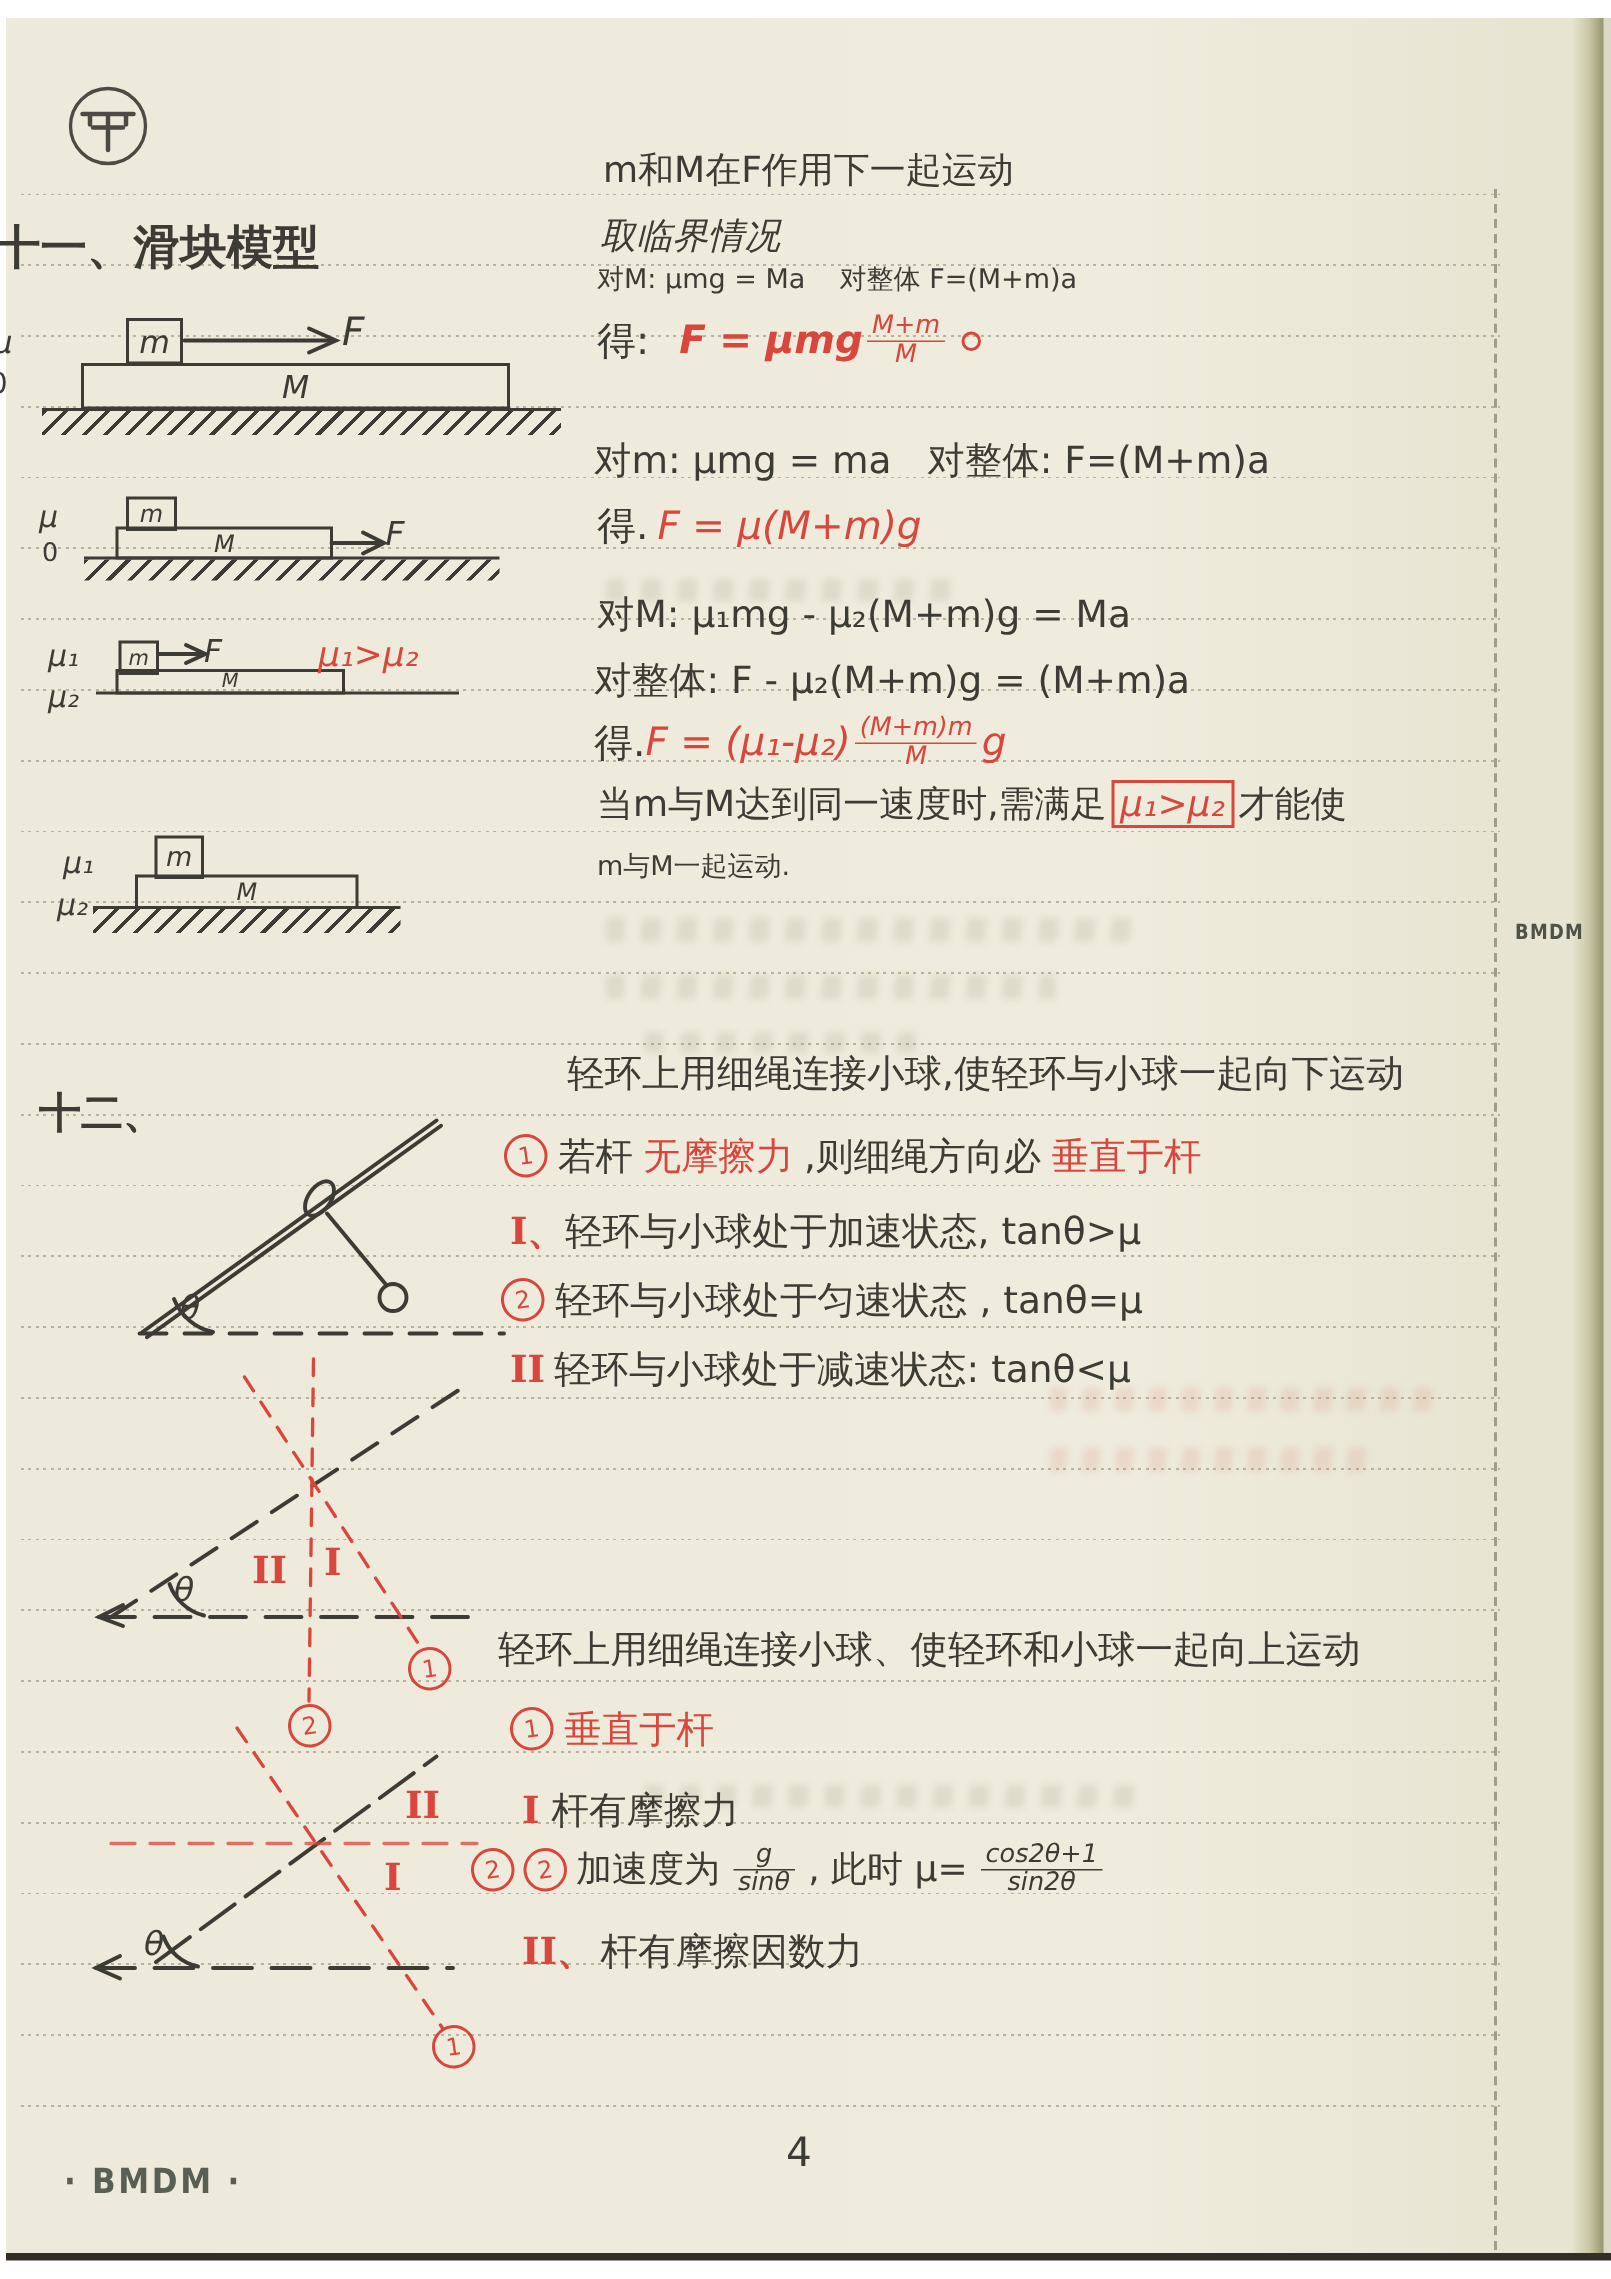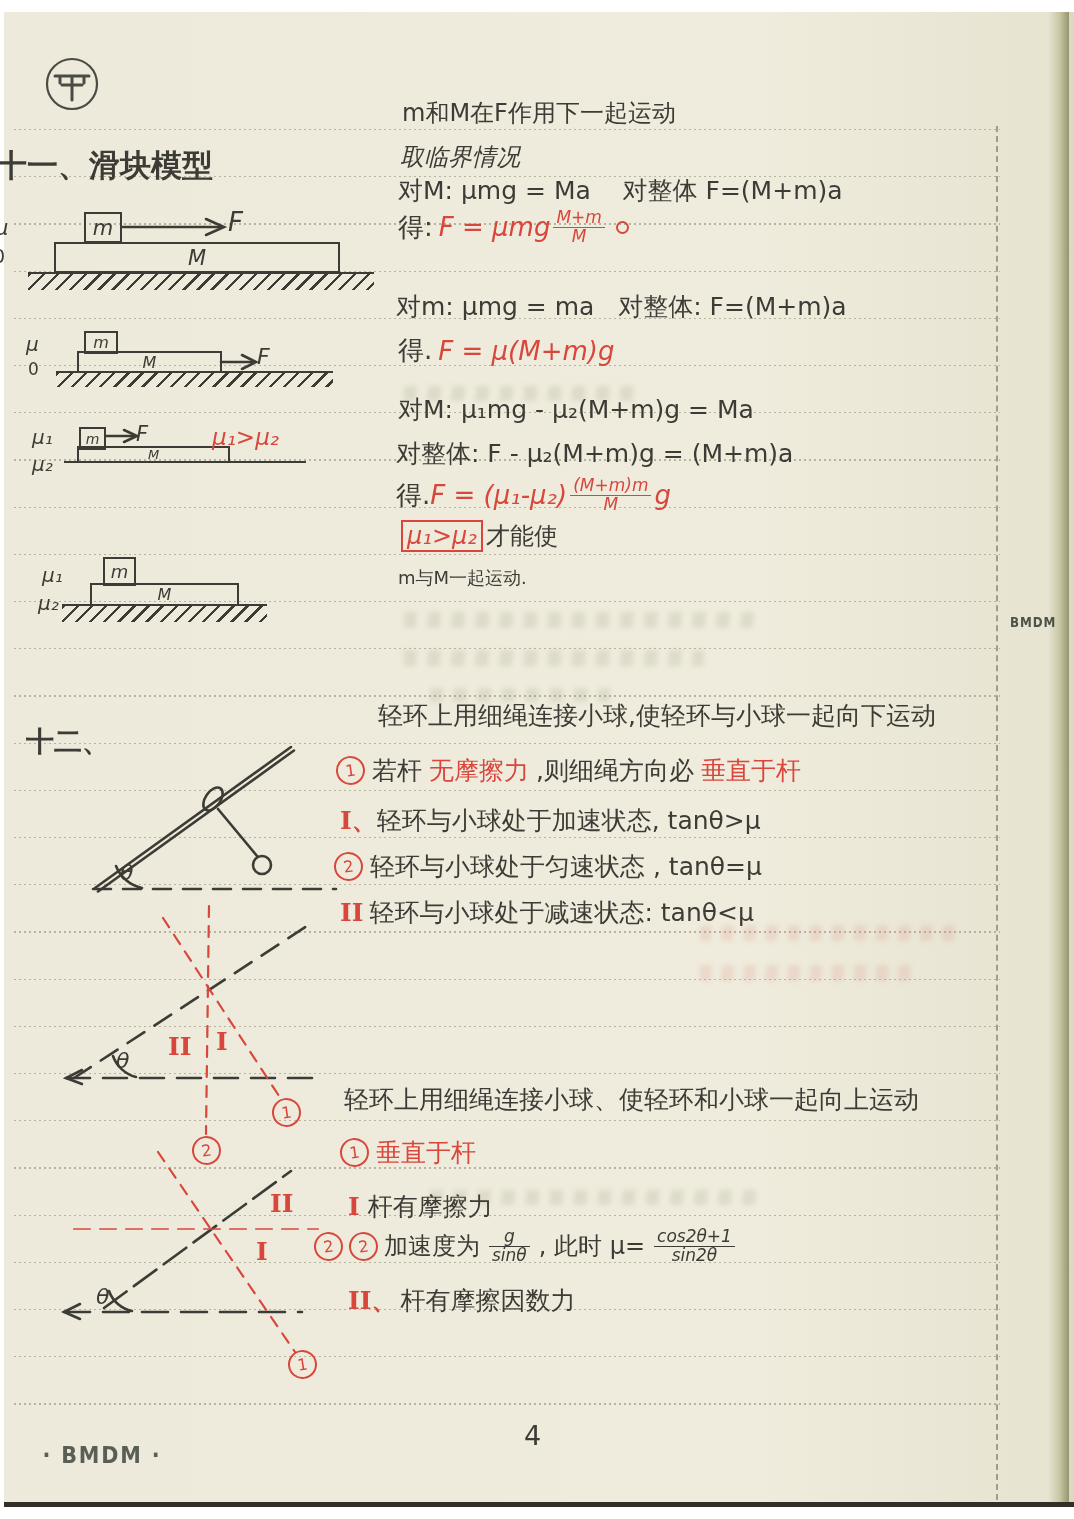--- a/index.html
+++ b/index.html
@@ -77,24 +77,24 @@
     <span>m</span>
   </div>
 <div class="box" style="left:54px;top:242px;width:286px;height:31px;font-size:21px;">
     <span>M</span>
   </div>
 <span class="txt math" style="left:228px;top:208px;font-size:26px;">F</span>
 <div class="hatch" style="left:28px;top:272px;width:346px;height:16px;"></div>
 
 <span class="txt" style="left:402px;top:100px;font-size:24px;">m和M在F作用下一起运动</span>
 <span class="txt" style="left:400px;top:144px;font-size:24px;font-style:italic;">取临界情况</span>
-<span class="txt" style="left:398px;top:177px;font-size:25px;">对M: μmg = Ma    对整体 F=(M+m)a</span>
+<span class="txt" style="left:398px;top:177px;font-size:18px;">对M: μmg = Ma    对整体 F=(M+m)a</span>
 <div class="row" style="left:398px;top:209px;font-size:26px;">
   <span>得:</span>
-  <span class="red math" style="margin-left:6px;">F = μmg</span>
+  <span class="red math" style="margin-left:20px;font-weight:bold;">F = μmg</span>
   <span class="frac red"><span class="fnum">M+m</span><span class="fden">M</span></span>
   <span class="ring-dot"></span>
 </div>
 
 <span class="txt math" style="left:26px;top:333px;font-size:20px;">μ</span>
 <span class="txt" style="left:28px;top:360px;font-size:17px;">0</span>
 <div class="box" style="left:84px;top:331px;width:34px;height:23px;font-size:16px;">
     <span>m</span>
   </div>
 <div class="box" style="left:77px;top:351px;width:145px;height:22px;font-size:16px;">
@@ -124,20 +124,21 @@
 <span class="txt" style="left:398px;top:396px;font-size:25px;">对M: μ₁mg - μ₂(M+m)g = Ma</span>
 <span class="txt" style="left:396px;top:440px;font-size:25px;">对整体: F - μ₂(M+m)g = (M+m)a</span>
 <div class="row" style="left:396px;top:477px;font-size:26px;">
   <span>得.</span>
   <span class="red math" style="margin-left:0;font-style:italic;">F = (μ₁-μ₂)</span>
   <span class="frac red"><span class="fnum">(M+m)m</span><span class="fden">M</span></span>
   <span class="red math">g</span>
 </div>
 
 <div class="row" style="left:398px;top:520px;font-size:24px;">
+  <span>当m与M达到同一速度时,需满足</span>
   <span class="boxed red math">μ₁&gt;μ₂</span>
   <span>才能使</span>
 </div>
 <span class="txt" style="left:398px;top:568px;font-size:18px;">m与M一起运动.</span>
 
 <span class="txt math" style="left:42px;top:564px;font-size:20px;">μ₁</span>
 <span class="txt math" style="left:38px;top:592px;font-size:20px;">μ₂</span>
 <div class="box" style="left:103px;top:557px;width:33px;height:29px;font-size:18px;">
     <span>m</span>
   </div>
@@ -165,21 +166,21 @@
 <div class="row" style="left:334px;top:850px;font-size:25px;gap:7px;">
   <span class="circ">2</span>
   <span>轻环与小球处于匀速状态 , tanθ=μ</span>
 </div>
 
 <div class="row" style="left:340px;top:896px;font-size:25px;gap:6px;">
   <span class="red rn">II</span>
   <span>轻环与小球处于减速状态: tanθ&lt;μ</span>
 </div>
 
-<span class="txt" style="left:344px;top:1086px;font-size:25px;">轻环上用细绳连接小球、使轻环和小球一起向上运动</span>
+<span class="txt" style="left:332px;top:1086px;font-size:25px;">轻环上用细绳连接小球、使轻环和小球一起向上运动</span>
 
 <div class="row" style="left:340px;top:1136px;font-size:25px;gap:7px;">
   <span class="circ">1</span>
   <span class="red">垂直于杆</span>
 </div>
 
 <div class="row" style="left:348px;top:1190px;font-size:25px;">
   <span class="red rn">I</span>
   <span> 杆有摩擦力</span>
 </div>

